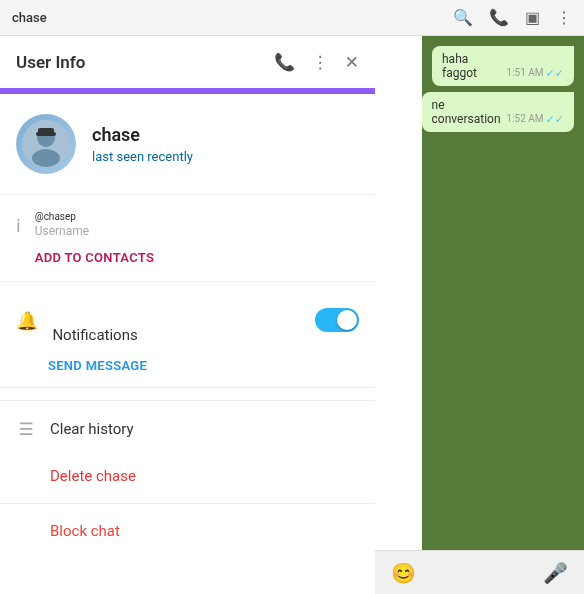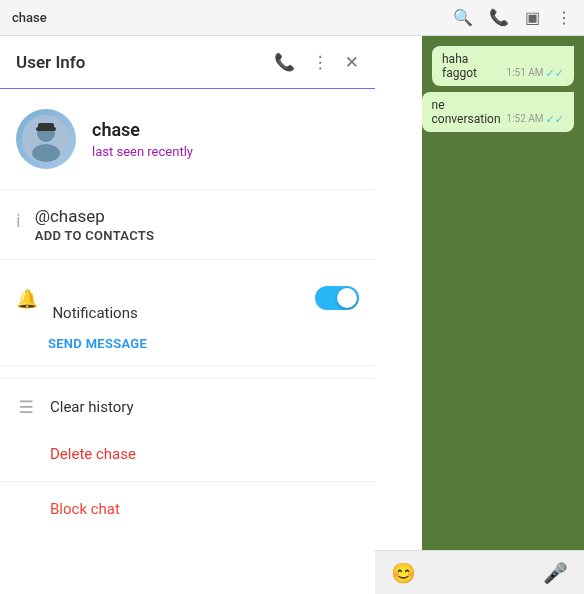--- a/index.html
+++ b/index.html
@@ -106,21 +106,21 @@
       display: flex;
       flex-direction: column;
       overflow-y: auto;
     }
 
     
     .panel-header {
       display: flex;
       align-items: center;
       padding: 16px 16px;
-      border-bottom: 1px solid #8b5cf6;
+      border-bottom: 6px solid #8b5cf6;
       background: #fff;
     }
 
     .panel-header-title {
       flex: 1;
       font-size: 17px;
       font-weight: 600;
       color: #333;
     }
 
@@ -175,21 +175,21 @@
     }
 
     .profile-name {
       font-size: 18px;
       font-weight: 600;
       color: #222;
     }
 
     .profile-status {
       font-size: 13px;
-      color: #a21caf;
+      color: #0369a1;
     }
 
     
     .info-section {
       padding: 16px 16px;
       border-bottom: 1px solid #eee;
     }
 
     .info-row {
       display: flex;
@@ -203,34 +203,35 @@
       margin-top: 2px;
     }
 
     .info-content {
       display: flex;
       flex-direction: column;
       gap: 2px;
     }
 
     .info-value {
-      font-size: 17px;
+      font-size: 10px;
       color: #333;
     }
 
     .info-label {
       font-size: 12px;
       color: #aaa;
     }
 
     .add-to-contacts-btn {
       display: inline-block;
+      margin-top: 10px;
       font-size: 13px;
       font-weight: 600;
-      color: #404040;
+      color: #be185d;
       cursor: pointer;
       letter-spacing: 0.3px;
     }
 
     
     .notifications-section {
       padding: 14px 16px;
       border-bottom: 1px solid #eee;
       display: flex;
       flex-direction: column;
@@ -397,20 +398,21 @@
       <span class="profile-name">chase</span>
       <span class="profile-status">last seen recently</span>
     </div>
   </div>
 
   <div class="info-section">
     <div class="info-row">
       <span class="info-icon">ℹ</span>
       <div class="info-content">
         <span class="info-value">@chasep</span>
+        <span class="info-label">Username</span>
         <span class="add-to-contacts-btn">ADD TO CONTACTS</span>
       </div>
     </div>
   </div>
 
   <div class="notifications-section">
     <div class="notification-row">
       <span class="notif-icon">🔔</span>
       <span class="notif-label">Notifications</span>
       <div class="toggle">

